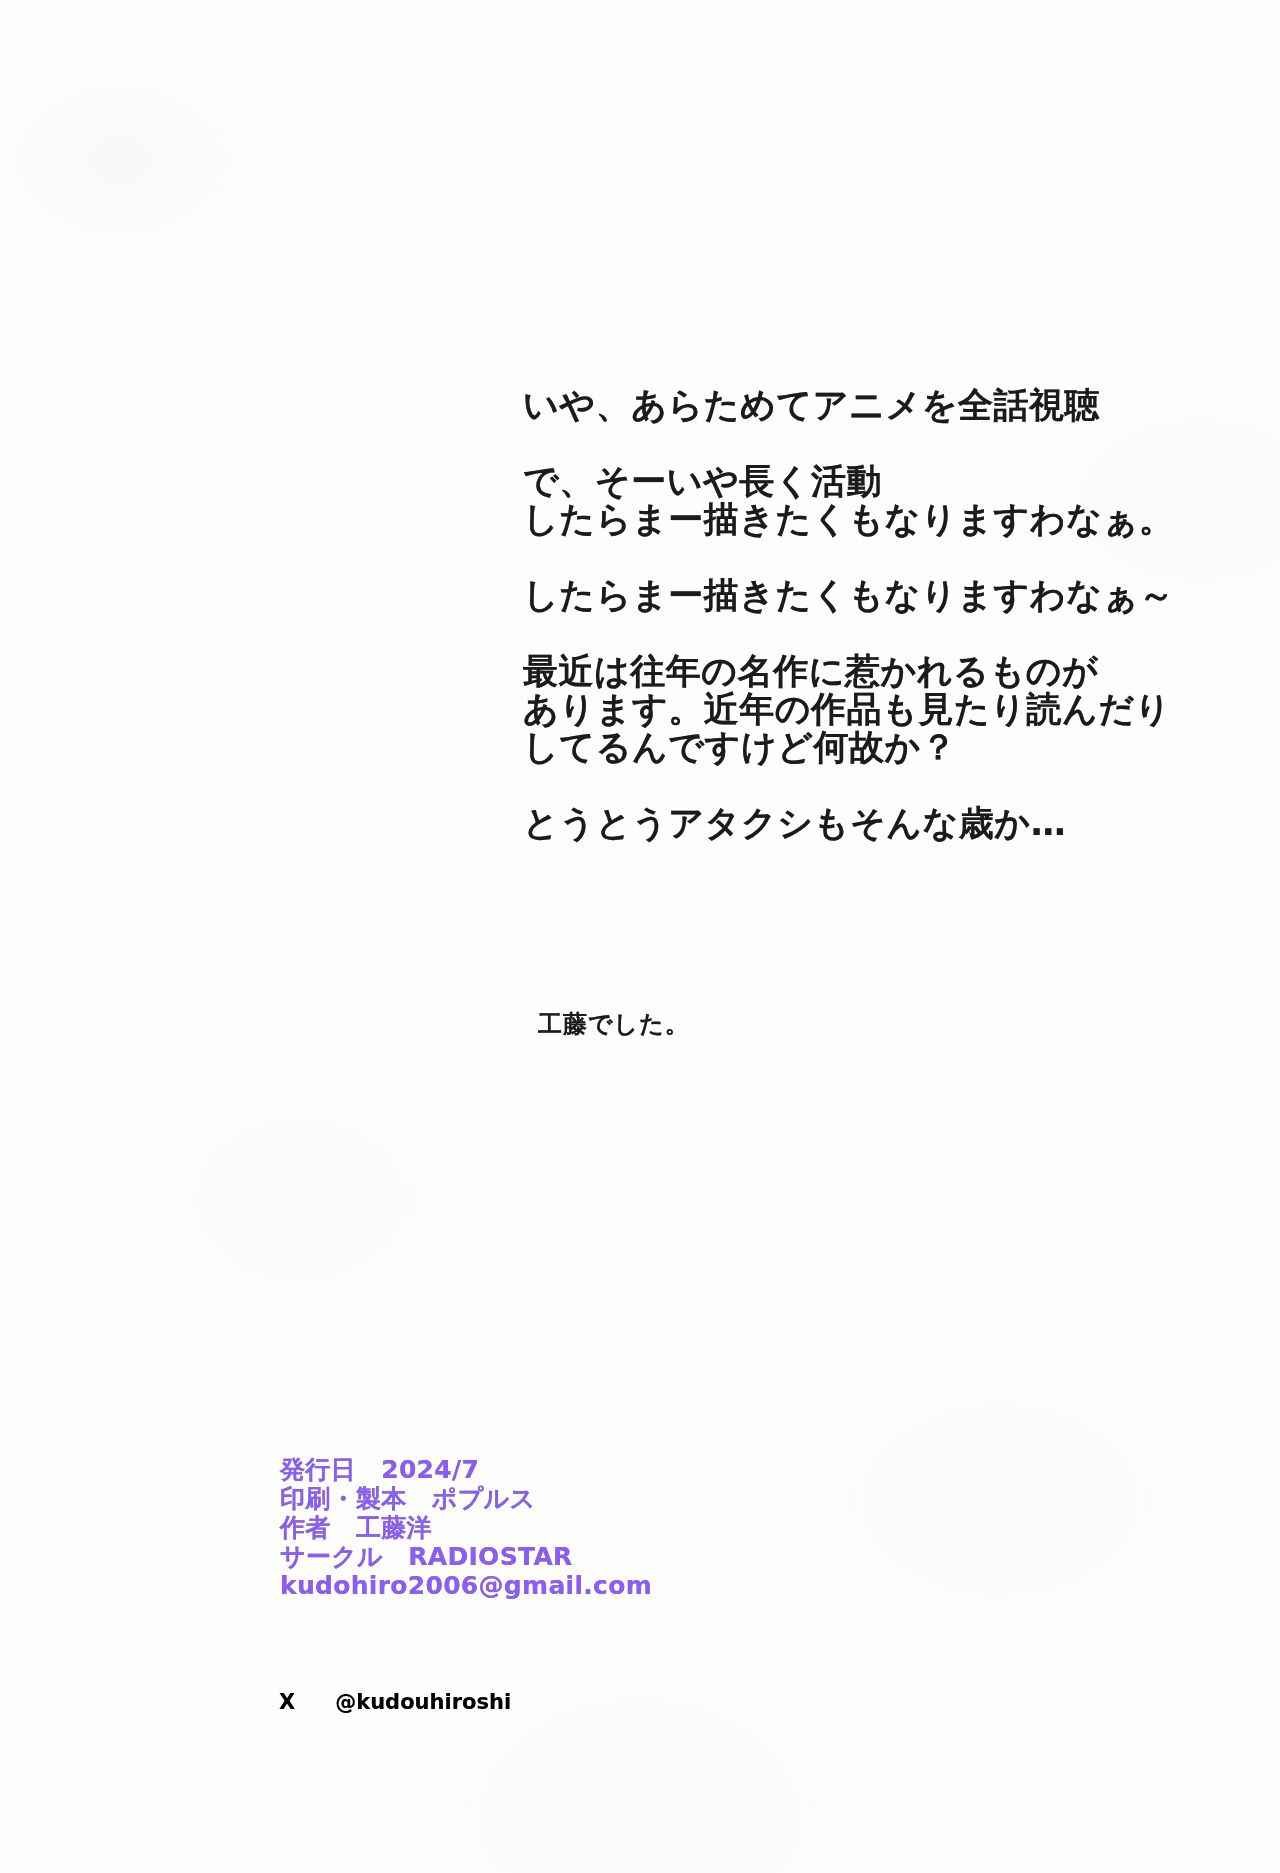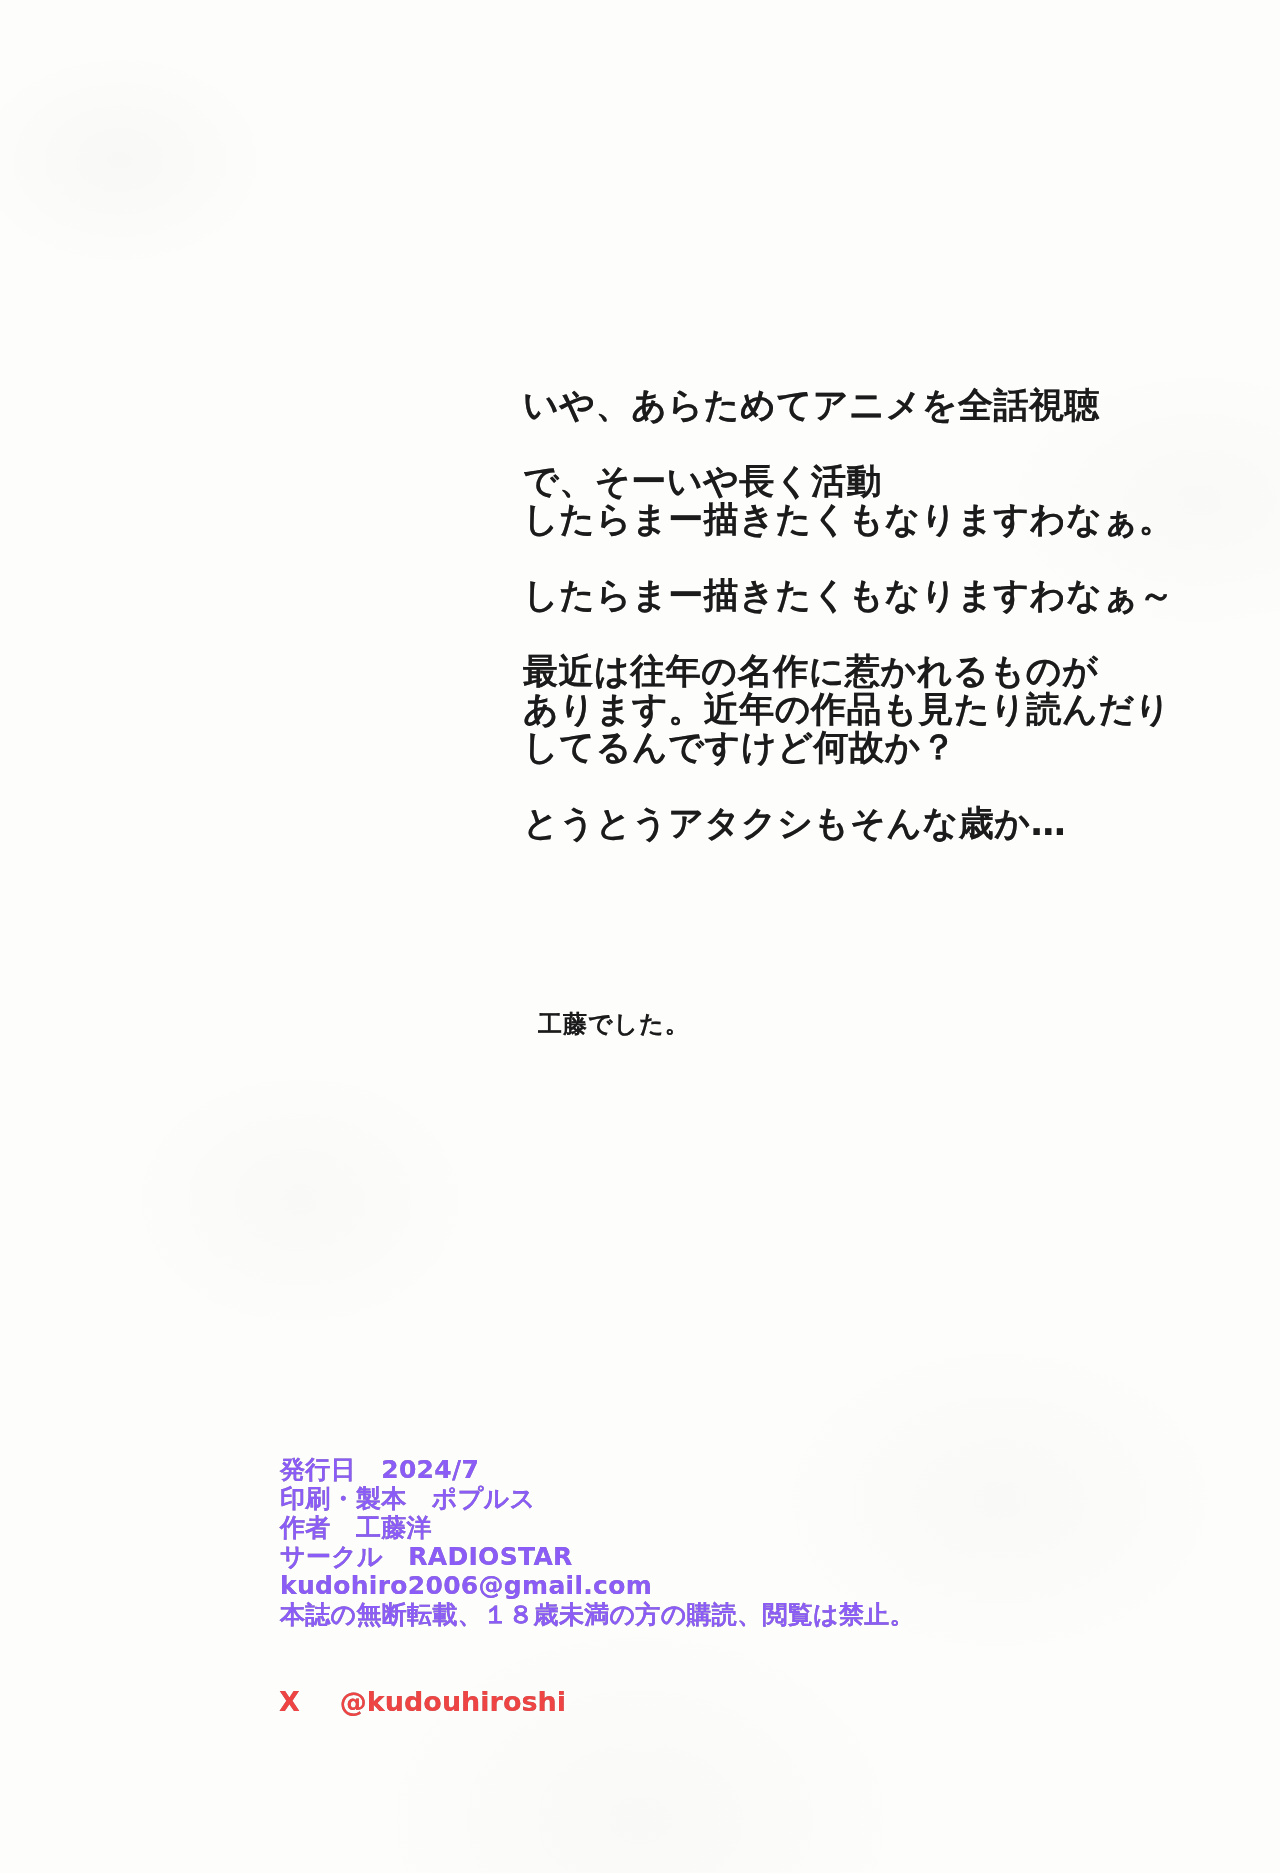--- a/index.html
+++ b/index.html
@@ -71,26 +71,26 @@
   }
   .colophon .cline {
     height: 29px;
     line-height: 29px;
     white-space: nowrap;
   }
   .x-line {
     position: absolute;
     left: 279px;
     top: 1686px;
-    font-size: 27px;
+    font-size: 21px;
     font-weight: 700;
     height: 32px;
     line-height: 32px;
     white-space: nowrap;
-    color: #ef4444;
+    color: #000000;
     text-shadow: 0 0 0.5px rgba(27,27,27,0.5);
   }
   .x-line .x-logo {
     display: inline-block;
     margin-right: 40px;
   }
 </style>
 </head>
 <body>
 
@@ -112,20 +112,19 @@
   </div>
 
   <div class="signature">工藤でした。</div>
 
   <div class="colophon">
     <div class="cline">発行日　2024/7</div>
     <div class="cline">印刷・製本　ポプルス</div>
     <div class="cline">作者　工藤洋</div>
     <div class="cline">サークル　RADIOSTAR</div>
     <div class="cline">kudohiro2006@gmail.com</div>
-    <div class="cline">本誌の無断転載、１８歳未満の方の購読、閲覧は禁止。</div>
   </div>
 
   <div class="x-line">
     <span class="x-logo">X</span><span>@kudouhiroshi</span>
   </div>
 
 </div>
 
 </body></html>

